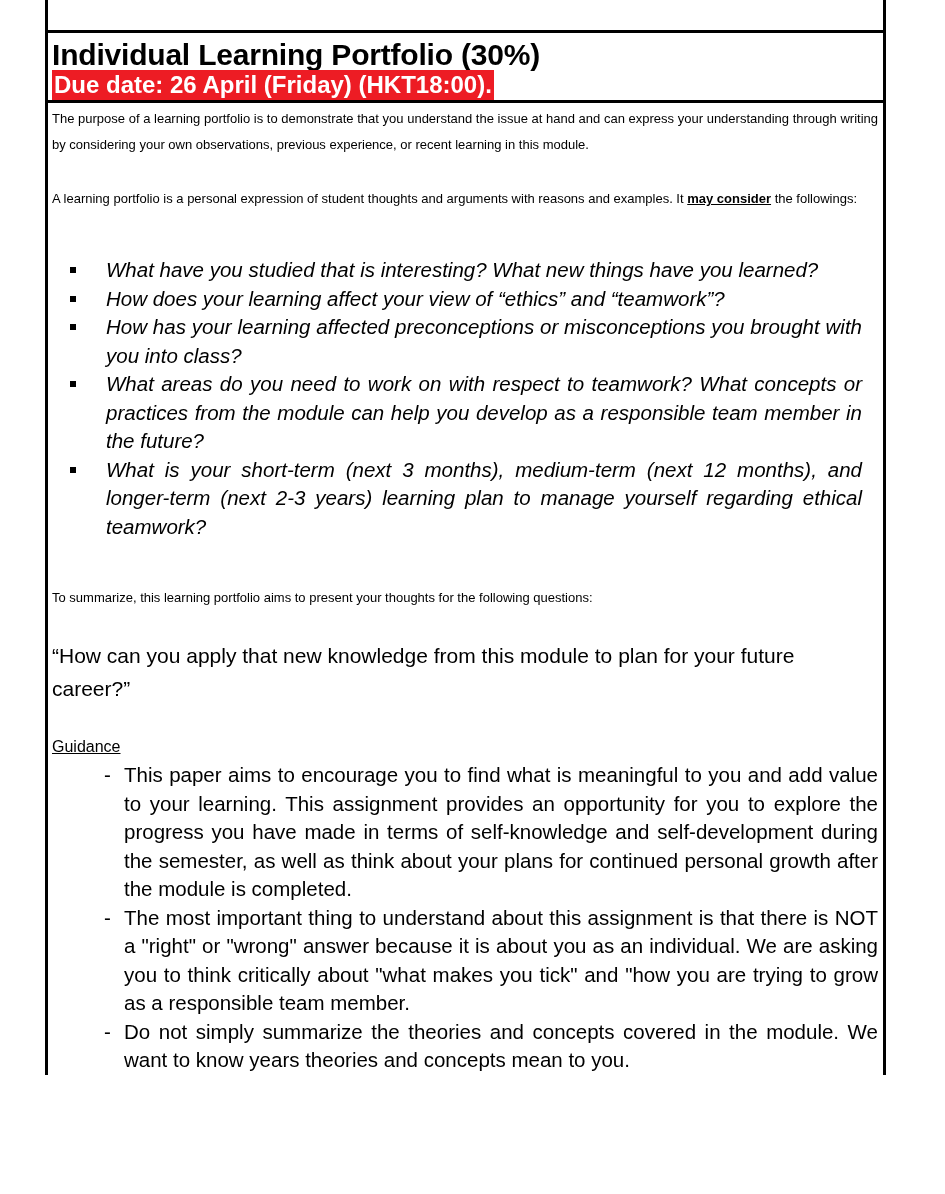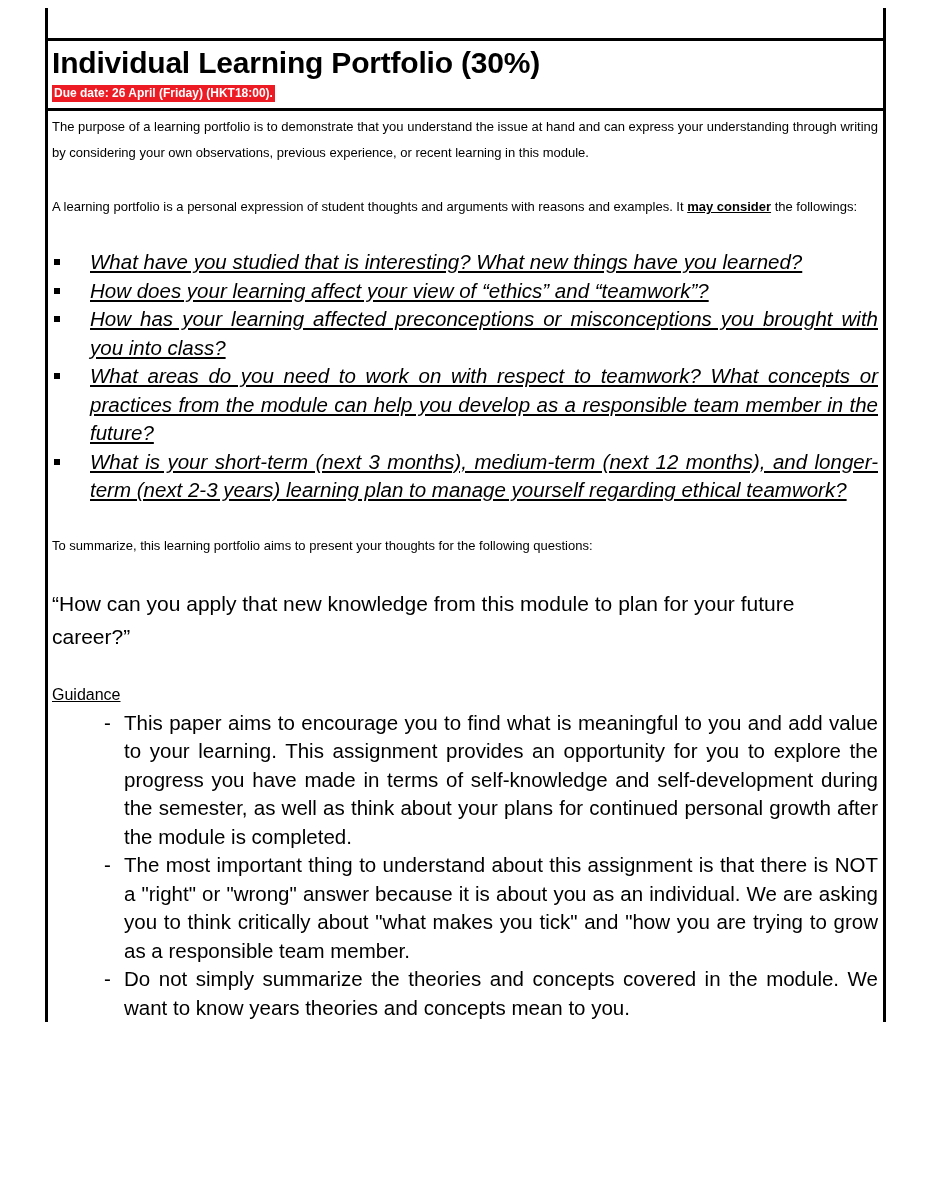--- a/index.html
+++ b/index.html
@@ -19,21 +19,21 @@
     position: relative;
     width: 945px;
     height: 1194px;
     background: #ffffff;
   }
 
   
   .doc-table {
     position: absolute;
     left: 45px;
-    top: 8px;
+    top: 0px;
     width: 841px;
     border-left: 3px solid #000;
     border-right: 3px solid #000;
     box-sizing: border-box;
   }
 
   
   .cell-spacer {
     height: 33px;
     border-bottom: 3px solid #000;
@@ -57,21 +57,21 @@
   }
 
   .due-line {
     padding: 0 0 3px 4px;
   }
   .due-highlight {
     display: inline;
     background: #ED1C24;
     color: #ffffff;
     font-weight: bold;
-    font-size: 12px;
+    font-size: 24px;
     line-height: 24px;
     padding: 1px 2px 2px 2px;
     white-space: nowrap;
   }
 
   
   .cell-body {
     box-sizing: border-box;
     padding: 3px 5px 0 4px;
   }
@@ -85,23 +85,22 @@
   }
 
   .bold-underline {
     font-weight: bold;
     text-decoration: underline;
   }
 
   
   ul.qlist {
     list-style: none;
-    margin: 0;
-    padding: 0;
-    text-decoration: underline;
+    margin: 16px;
+    padding: 0;
   }
   ul.qlist li {
     position: relative;
     font-style: italic;
     font-size: 20.5px;
     line-height: 28.5px;
     text-align: justify;
     text-justify: inter-word;
     padding-left: 38px;
     margin: 0;

